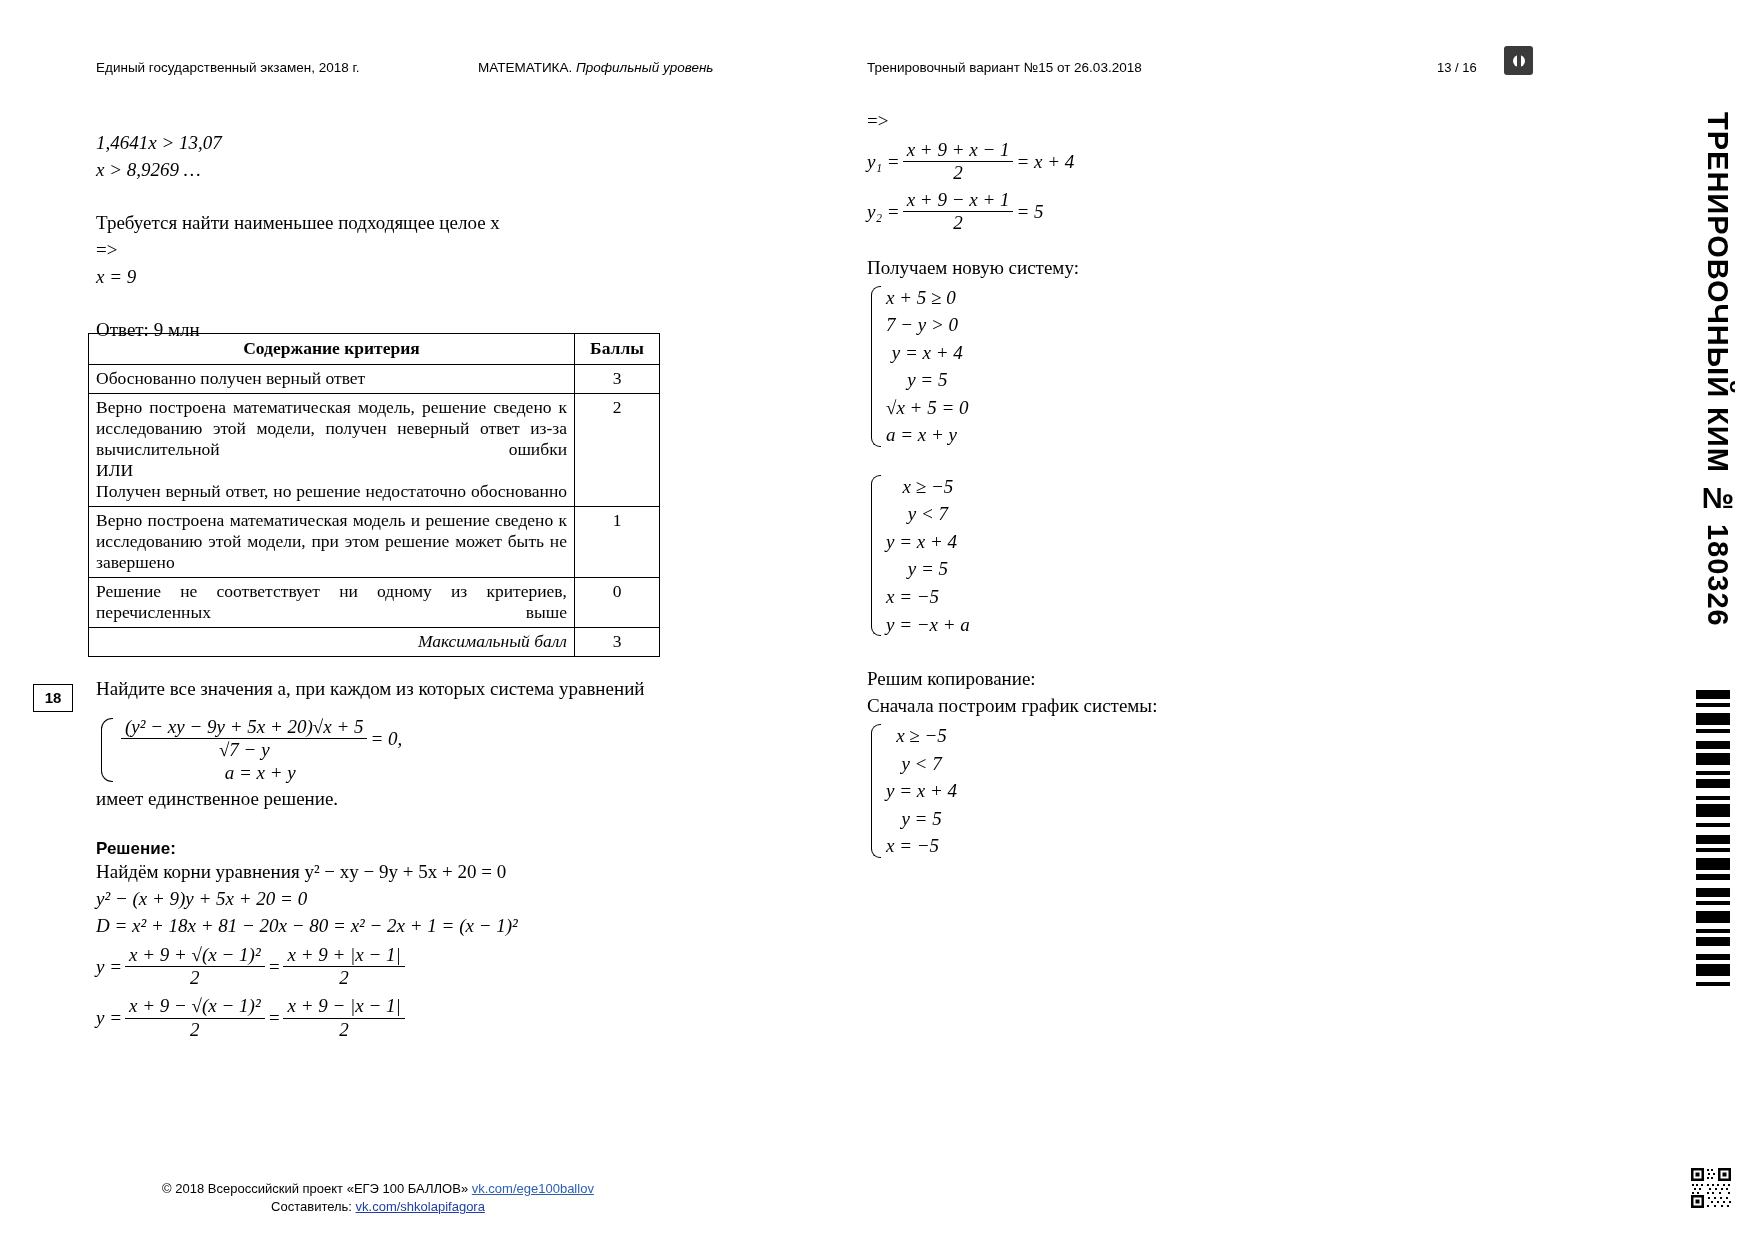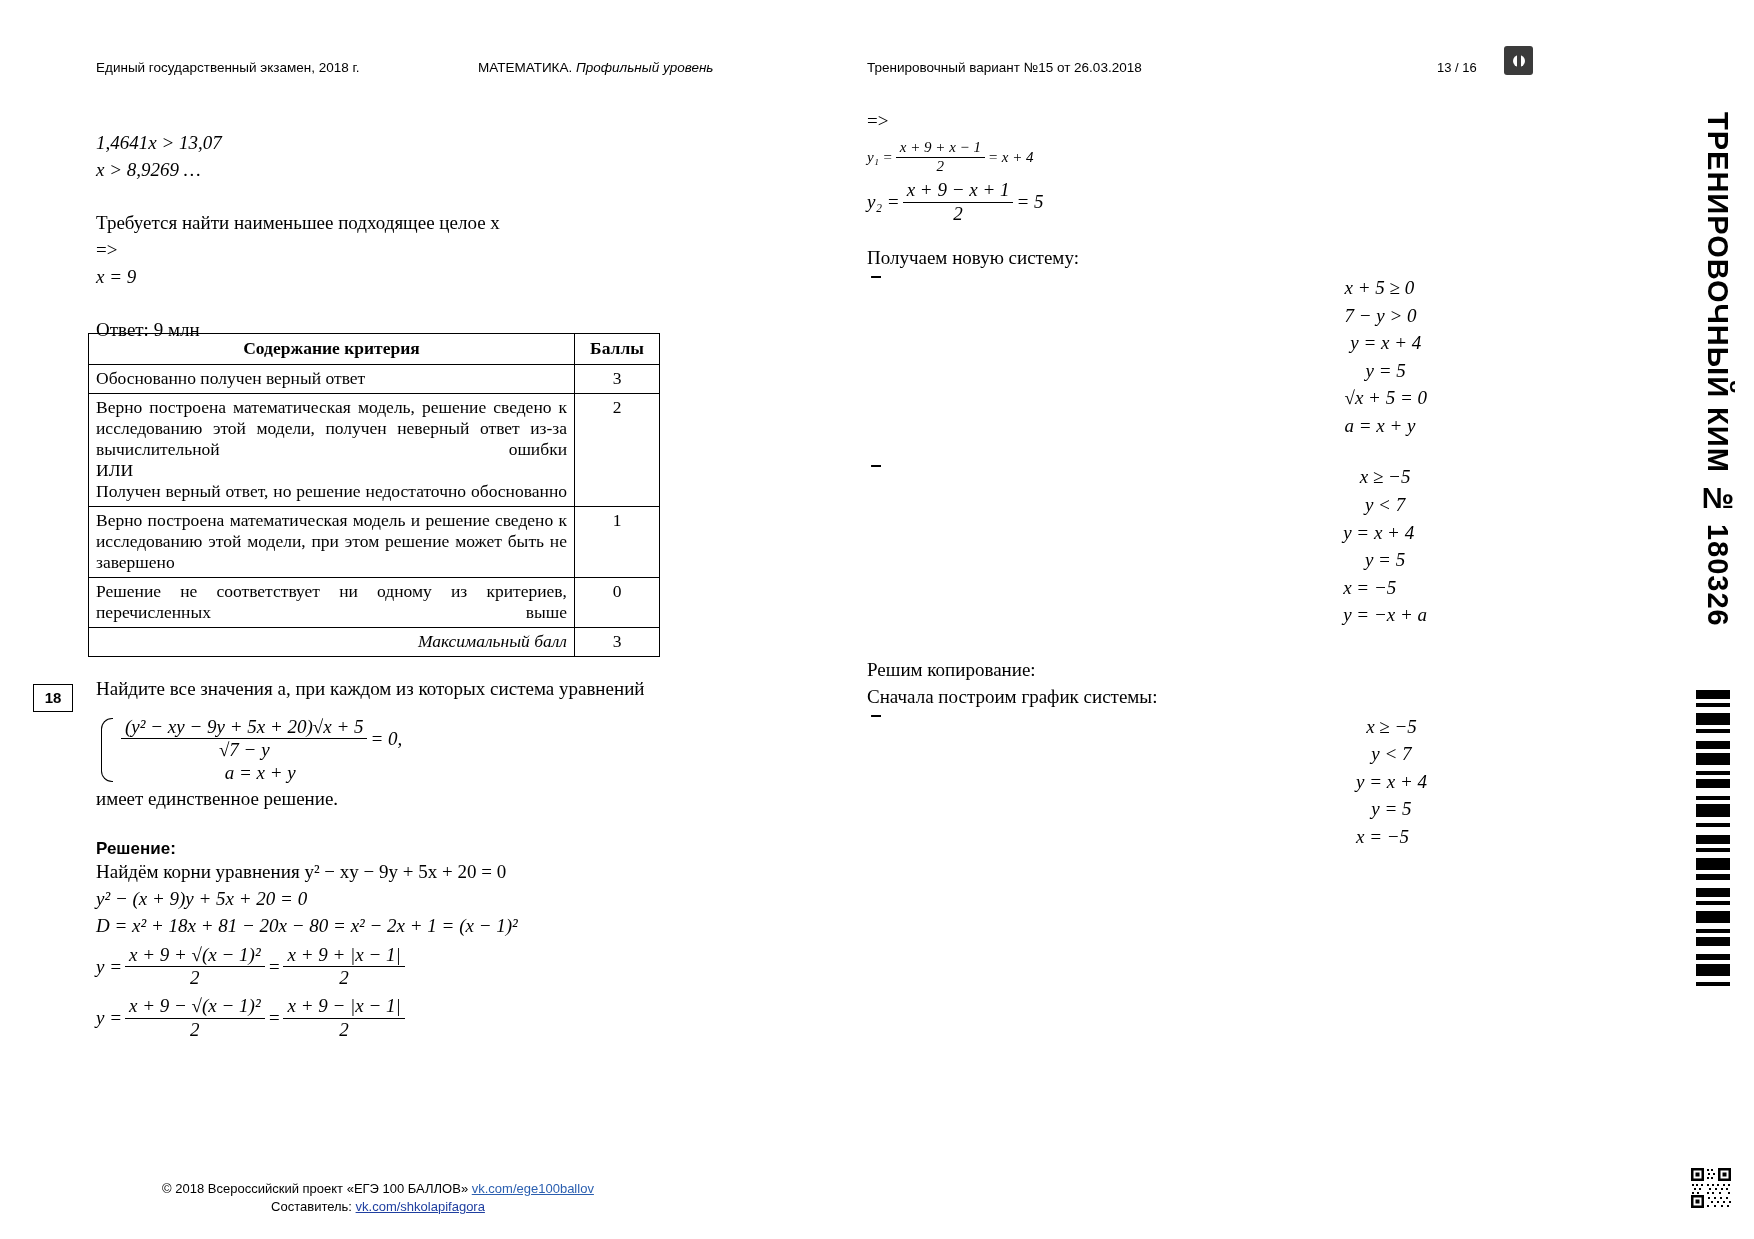--- a/index.html
+++ b/index.html
@@ -162,23 +162,22 @@
   }
   .sol-head {
     font-family: "Liberation Sans", sans-serif;
     font-weight: bold;
     font-size: 17px;
   }
 
   
   .sys {
     display: flex;
-    align-items: flex-end;
+    align-items: center;
     margin: 2px 0;
-    flex-direction: column;
   }
   .sys .brace {
     font-size: 1px;
     line-height: 0;
     width: 13px;
     align-self: stretch;
     position: relative;
   }
   .sys .brace::before {
     content: "";
@@ -369,21 +368,21 @@
       <span class="frac">
         <span class="num">x + 9 − |x − 1|</span>
         <span class="den">2</span>
       </span>
     </div>
   </div>
 
   <div class="col-right">
     <div class="line">=&gt;</div>
 
-    <div style="display:flex; align-items:center; font-style:italic; font-size:15px; margin-top:4px;">
+    <div style="display:flex; align-items:center; font-style:italic; font-size:19px; margin-top:4px;">
       <span>y₁ =</span>
       <span class="frac">
         <span class="num">x + 9 + x − 1</span>
         <span class="den">2</span>
       </span>
       <span>= x + 4</span>
     </div>
 
     <div style="display:flex; align-items:center; font-style:italic; font-size:19px; margin-top:4px;">
       <span>y₂ =</span>

